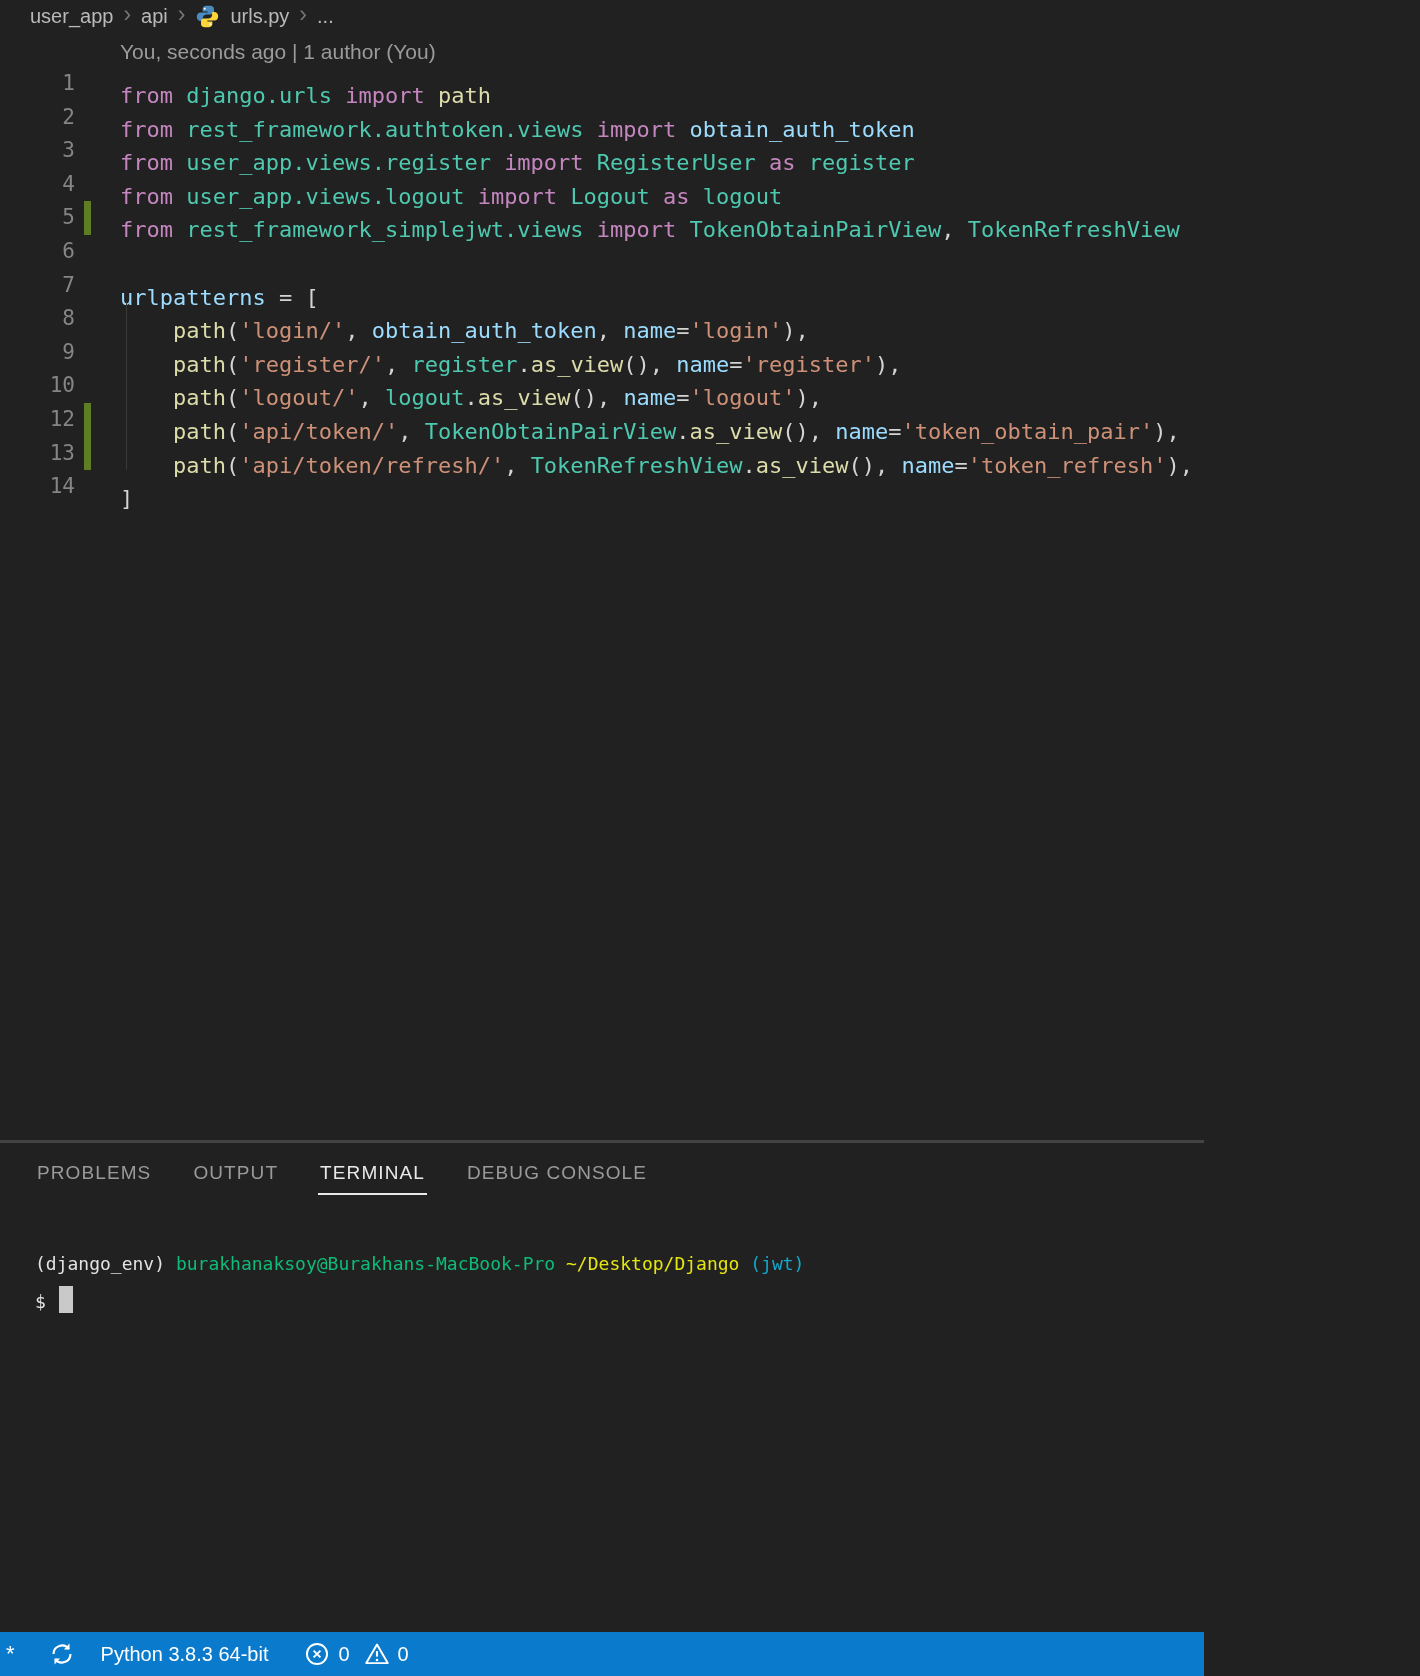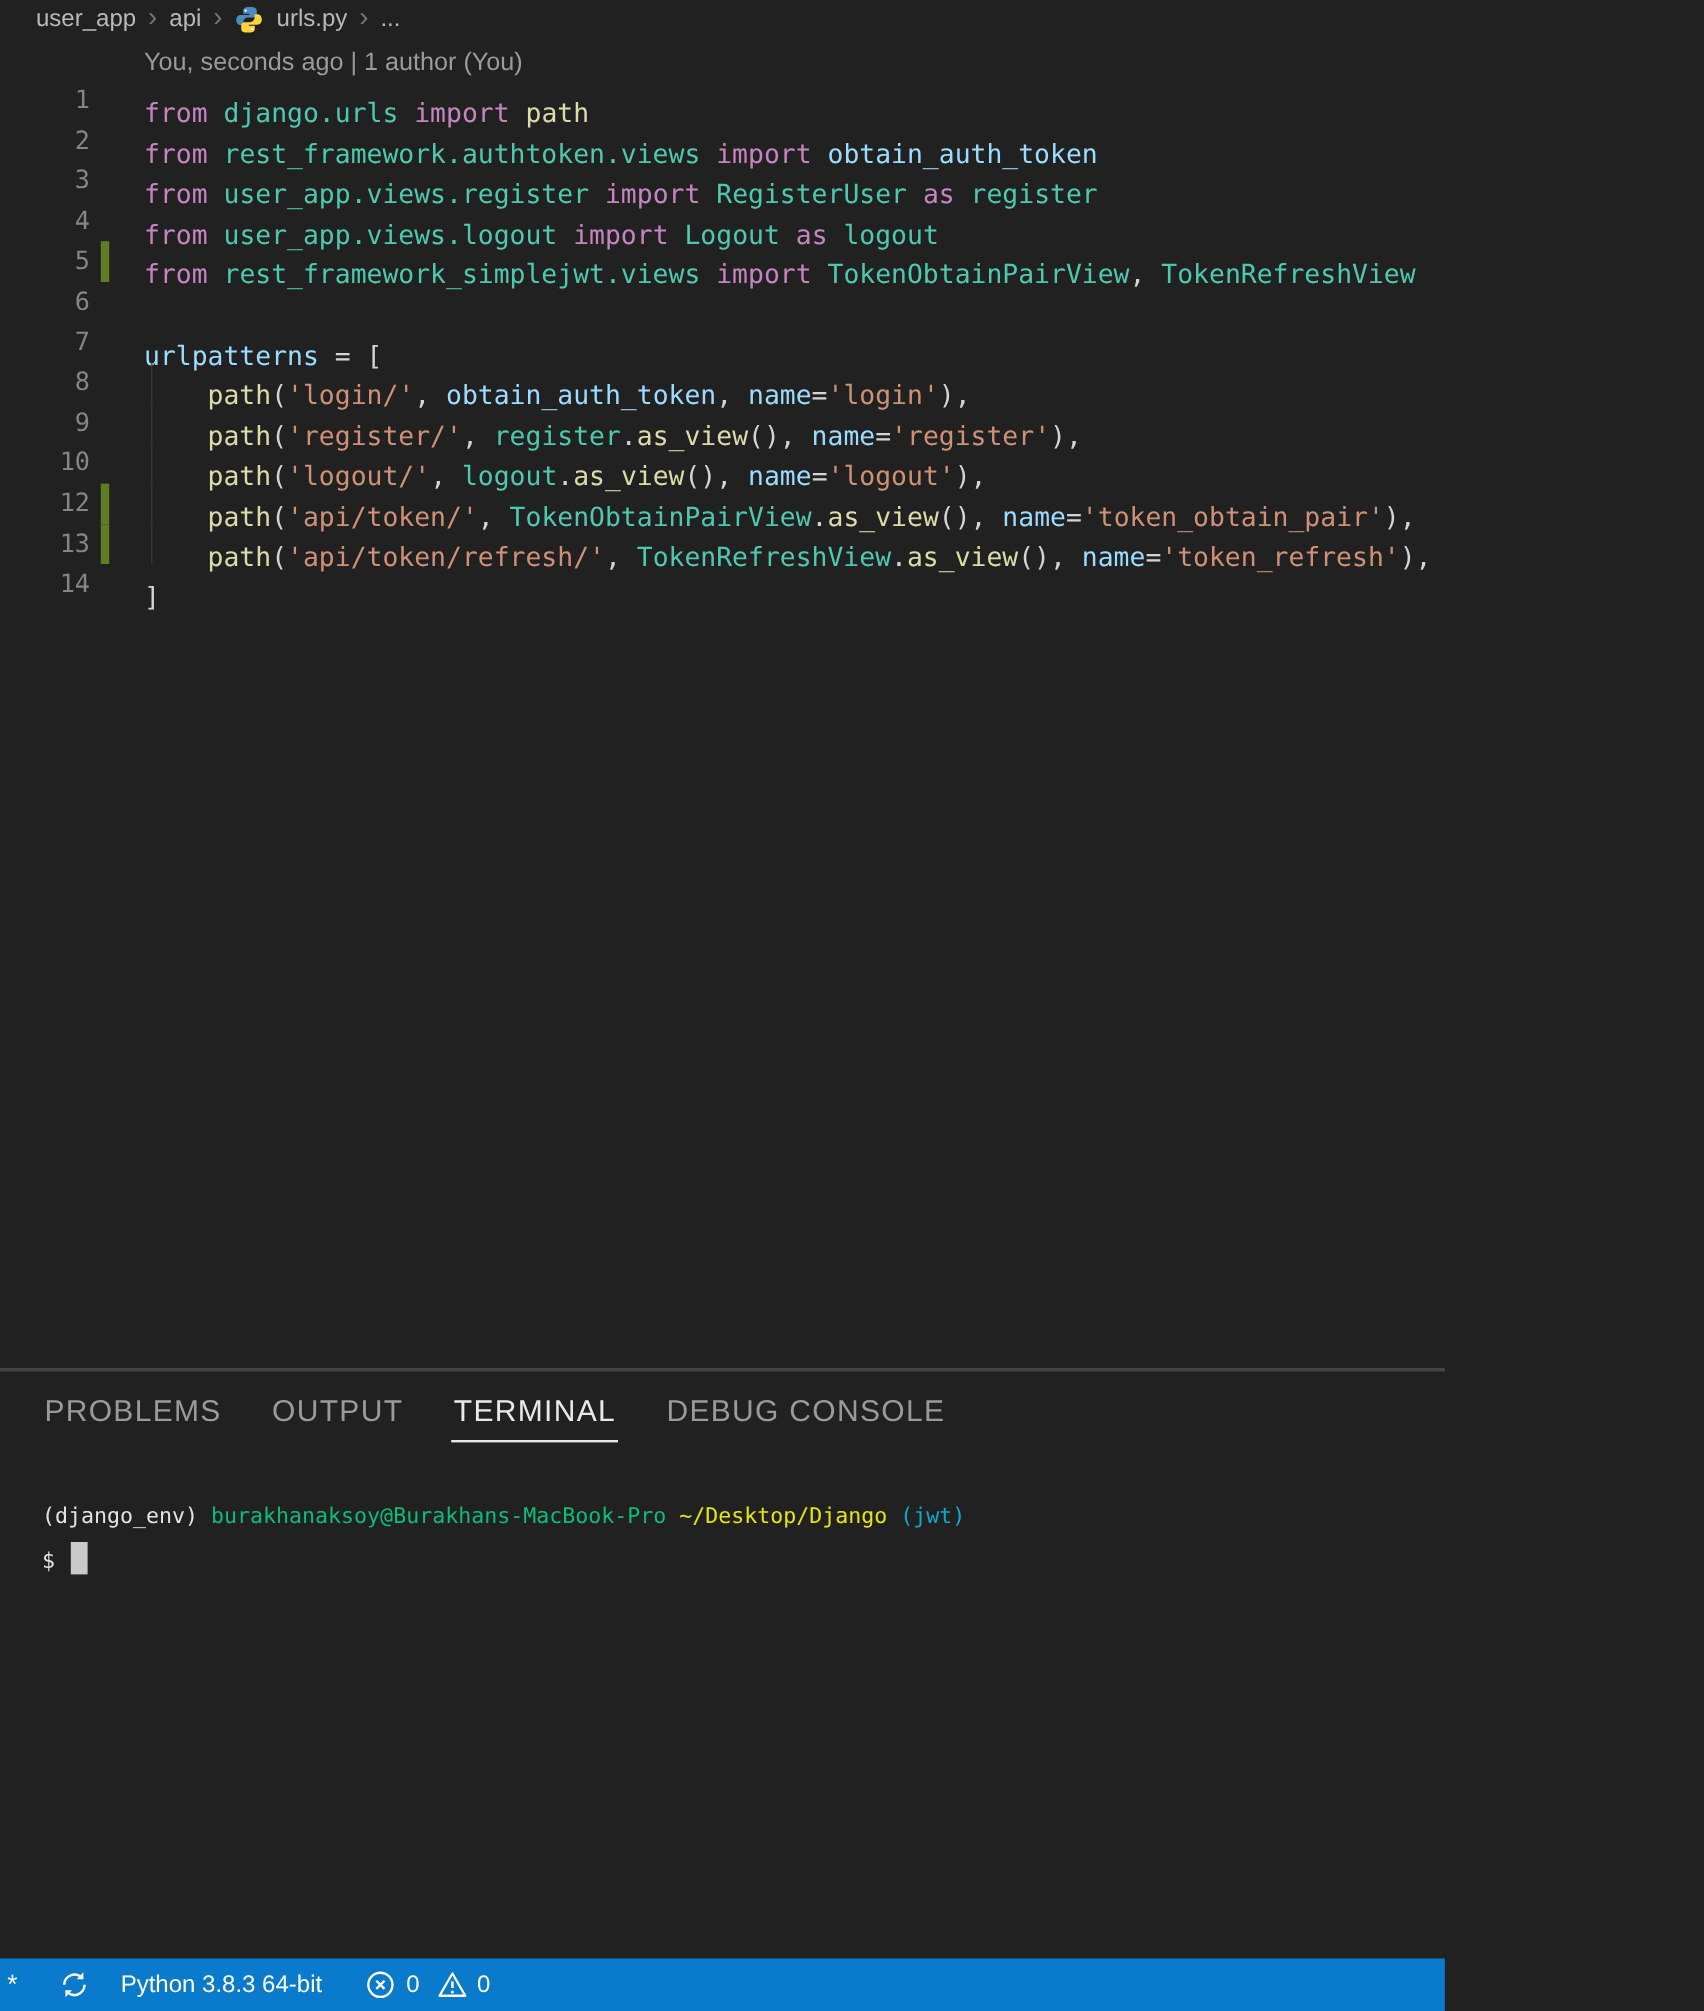--- a/index.html
+++ b/index.html
@@ -39,21 +39,21 @@
   .tk-kw  { color:#C586C0; }
   .tk-mod { color:#4EC9B0; }
   .tk-fn  { color:#DCDCAA; }
   .tk-var { color:#9CDCFE; }
   .tk-str { color:#CE9178; }
   .tk-pun { color:#D4D4D4; }
 
   
   .panel-divider { position:absolute; top:1140px; left:0; right:0; height:3px; background:#434343; }
   .panel-tabs { position:absolute; top:1146px; left:35px; display:flex; gap:38px; }
-  .ptab { font-size:25px; letter-spacing:1.1px; color:#9a9a9a; padding:16px 2px 9px 2px;
+  .ptab { font-size:19px; letter-spacing:1.1px; color:#9a9a9a; padding:16px 2px 9px 2px;
     border-bottom:2px solid transparent; cursor:pointer; }
   .ptab.active { color:#e9e9e9; border-bottom-color:#e9e9e9; }
 
   
   .terminal { position:absolute; left:35px; top:1245px; right:0;
     font-family:"DejaVu Sans Mono", monospace; font-size:18px; line-height:38px; color:#e3e3e3; }
   .t-white { color:#e3e3e3; } .t-green { color:#0DBC79; }
   .t-yellow { color:#E5E510; } .t-cyan { color:#11A8CD; }
   .cursor { display:inline-block; width:14px; height:27px; background:#c9c9c9;
     vertical-align:-5px; margin-left:13px; }

